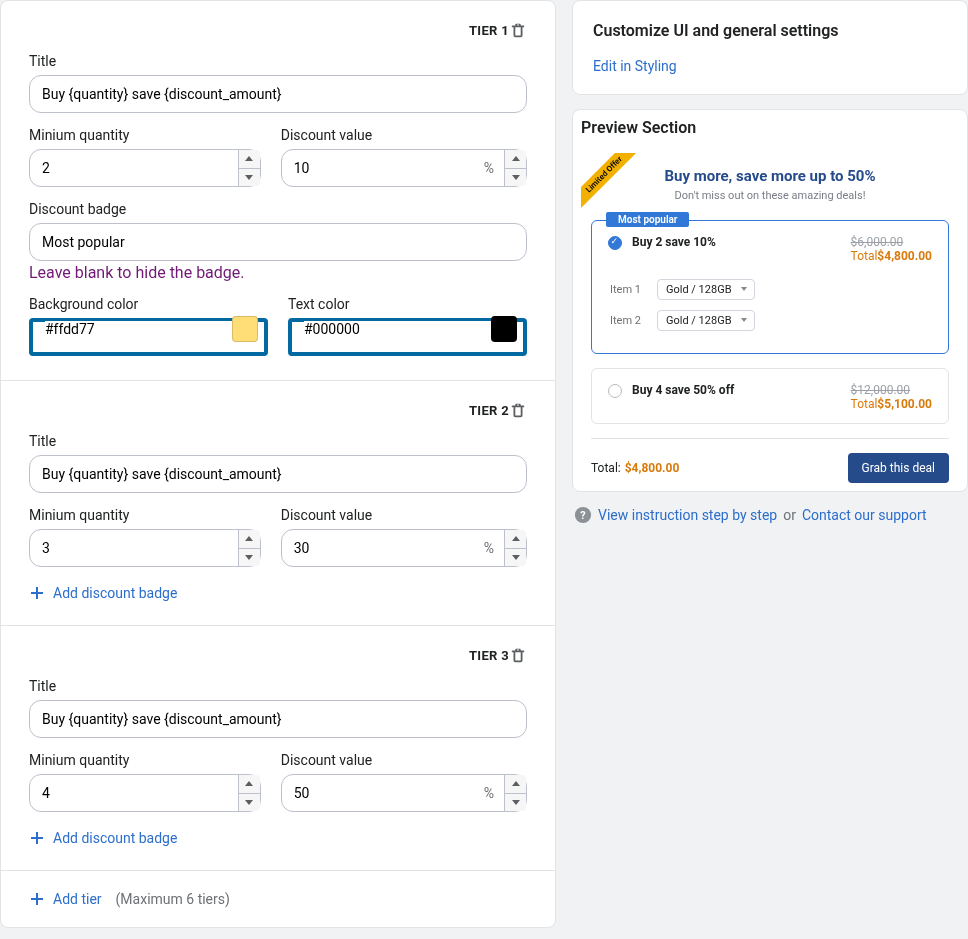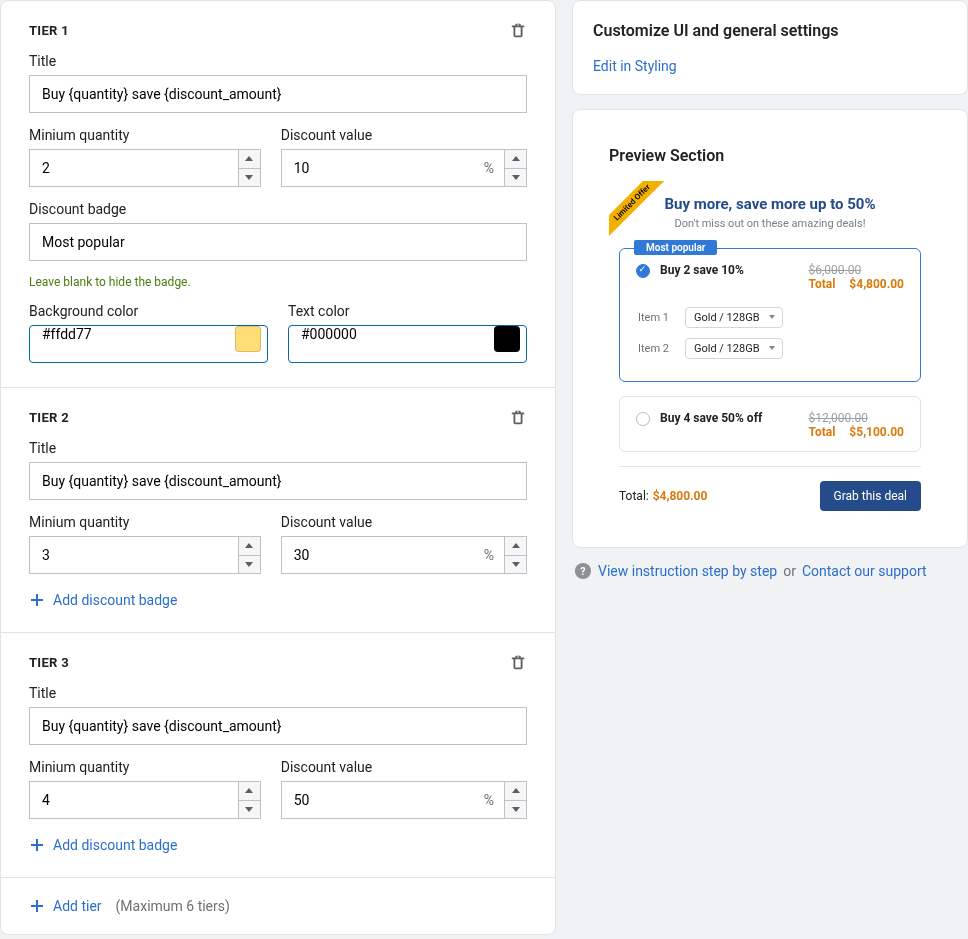--- a/index.html
+++ b/index.html
@@ -5,64 +5,64 @@
 *{box-sizing:border-box;margin:0;padding:0;font-family:-apple-system,BlinkMacSystemFont,"Segoe UI",Roboto,sans-serif}
 body{background:#f1f2f4;padding:0;color:#202223;font-size:14px}
 .layout{display:flex;gap:16px;max-width:968px}
 .left{flex:0 0 556px;background:#fff;border:1px solid #e1e3e5;border-radius:8px}
 .right{flex:1;display:flex;flex-direction:column;gap:14px}
 .card{background:#fff;border:1px solid #e1e3e5;border-radius:8px;padding:20px}
 .card-title{font-size:16px;font-weight:600;margin-bottom:0}
 .link{color:#2c6ecb;text-decoration:none;cursor:pointer}
 .tier{padding:20px 28px 24px}
 .tier+.tier{border-top:1px solid #e1e3e5}
-.tier-head{display:flex;justify-content:space-between;align-items:center;margin-bottom:14px}
+.tier-head{display:flex;justify-content:flex-end;align-items:center;margin-bottom:14px}
 .tier-head h3{font-size:13px;font-weight:700;letter-spacing:.3px}
 .del-icon{width:18px;height:18px;cursor:pointer;color:#5c5f62}
 .field-label{font-size:14px;font-weight:400;margin-bottom:6px;display:block;color:#202223}
-.input,.num-wrap{width:100%;border:1px solid #bdc1cc;border-radius:0;background:#fff;height:38px;font-size:14px}
+.input,.num-wrap{width:100%;border:1px solid #bdc1cc;border-radius:12px;background:#fff;height:38px;font-size:14px}
 .input{padding:0 12px}
 .row{display:flex;gap:20px;margin-top:14px}
 .col{flex:1}
 .num-wrap{display:flex;align-items:center;position:relative}
 .num-wrap input{border:none;outline:none;flex:1;padding:0 12px;height:100%;font-size:14px;background:transparent}
 .num-suffix{padding-right:32px;color:#6d7175}
 .spinner{position:absolute;right:0;top:0;bottom:0;width:22px;display:flex;flex-direction:column;border-left:1px solid #bdc1cc}
 .spinner div{flex:1;display:flex;align-items:center;justify-content:center;cursor:pointer;background:#f6f6f7}
 .spinner div:first-child{border-bottom:1px solid #bdc1cc;border-top-right-radius:4px}
 .spinner div:last-child{border-bottom-right-radius:4px}
 .spinner svg{width:8px;height:5px;fill:#5c5f62}
-.hint{color:#4d7c0f;font-size:12px;margin-top:14px}
-.color-wrap{display:flex;align-items:flex-start;border:1px solid #0369a1;border-radius:4px;height:38px;padding:0 6px 16px 12px}
+.hint{color:#701a75;font-size:16px;margin-top:2px}
+.color-wrap{display:flex;align-items:center;border:4px solid #0369a1;border-radius:4px;height:38px;padding:0 6px 16px 12px}
 .color-wrap input{border:none;outline:none;flex:1;font-size:14px}
 .swatch{width:26px;height:26px;border-radius:4px;border:1px solid rgba(0,0,0,.15)}
 .add-link{display:flex;align-items:center;gap:8px;color:#2c6ecb;cursor:pointer;font-size:14px;margin-top:18px}
 .add-link svg{width:16px;height:16px;stroke:#2c6ecb;stroke-width:2;fill:none}
 .footer{border-top:1px solid #e1e3e5;padding:20px 28px;display:flex;align-items:flex-start;gap:14px}
 .footer .max{color:#6d7175}
 
-.preview{padding:36px}
+.preview{padding:8px}
 .preview h3{font-size:16px;font-weight:600;margin-bottom:16px}
 .pv-box{position:relative;padding:14px 10px 0}
 .ribbon{position:absolute;top:0;left:0;width:64px;height:64px;overflow:hidden}
 .ribbon span{position:absolute;display:block;width:90px;transform:rotate(-45deg);top:14px;left:-22px;background:#f2b100;color:#000;font-size:8px;text-align:center;padding:3px 0;font-weight:600}
 .pv-title{text-align:center;color:#254b8a;font-weight:700;font-size:15px;margin-bottom:4px}
 .pv-sub{text-align:center;color:#7a7d85;font-size:11px;margin-bottom:18px}
 .badge{position:absolute;top:-9px;left:14px;background:#3279d7;color:#fff;font-size:10px;padding:2px 12px;border-radius:2px;font-weight:600}
 .opt{border:1px solid #e1e3e5;border-radius:6px;padding:14px 16px 12px;margin-bottom:14px;position:relative}
 .opt.sel{border-color:#3279d7}
 .opt-row{display:flex;align-items:flex-start;gap:10px}
 .radio{width:14px;height:14px;border-radius:50%;border:1.5px solid #bbb;margin-top:1px;flex-shrink:0}
 .radio.on{border-color:#3279d7;background:#3279d7;position:relative}
 .radio.on::after{content:"✓";color:#fff;font-size:9px;position:absolute;top:-1px;left:1.5px}
 .opt-label{font-size:12px;font-weight:700;flex:1}
 .opt-prices{text-align:left;font-size:12px}
 .strike{color:#9aa0a6;text-decoration:line-through}
 .total{color:#d97b0c;font-weight:700}
-.total .lbl{font-weight:700;margin-right:14px}
+.total .lbl{font-weight:400;margin-right:0}
 .items{margin:16px 0 4px 2px;font-size:11px;color:#6d7175}
 .item-row{display:flex;align-items:center;gap:16px;margin-bottom:10px}
 .variant{border:1px solid #d3d6dc;border-radius:4px;padding:3px 22px 3px 8px;font-size:11px;position:relative;color:#202223}
 .variant::after{content:"";position:absolute;right:7px;top:7px;border-left:3px solid transparent;border-right:3px solid transparent;border-top:4px solid #888}
 .grab-row{border-top:1px solid #e1e3e5;padding-top:14px;display:flex;justify-content:space-between;align-items:center;margin-top:6px}
 .grab-row .t{font-size:12px}
 .grab-row .t b{color:#d97b0c;font-weight:700;margin-left:4px}
 .grab-btn{background:#254b8a;color:#fff;border:none;border-radius:4px;padding:8px 14px;font-size:12px;font-weight:400;cursor:pointer}
 .help{display:flex;align-items:center;gap:6px;font-size:14px;color:#6d7175;padding:0 2px}
 .help svg{width:18px;height:18px;fill:#8c9196}

